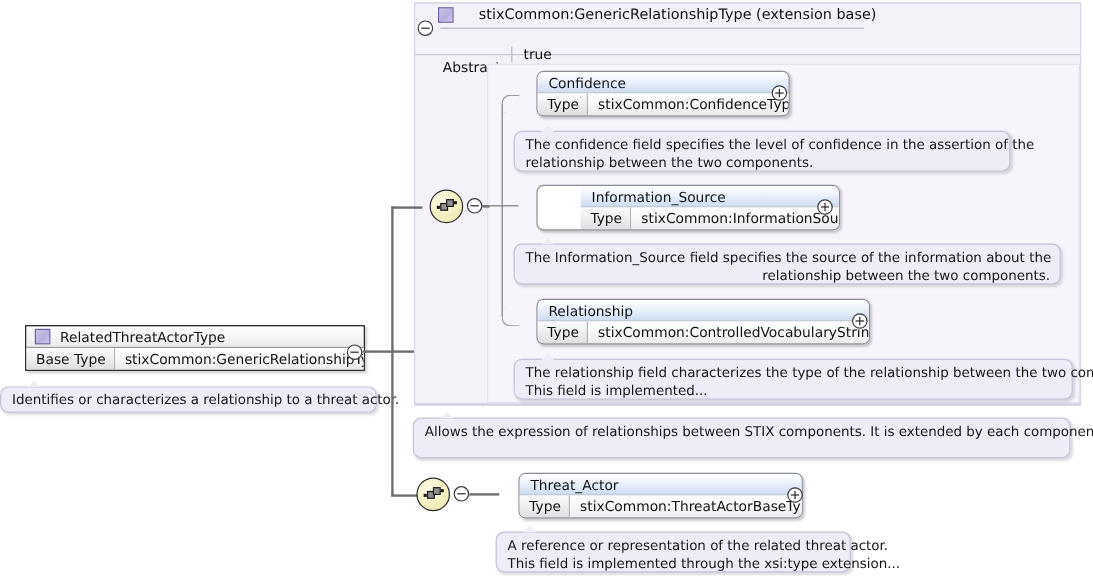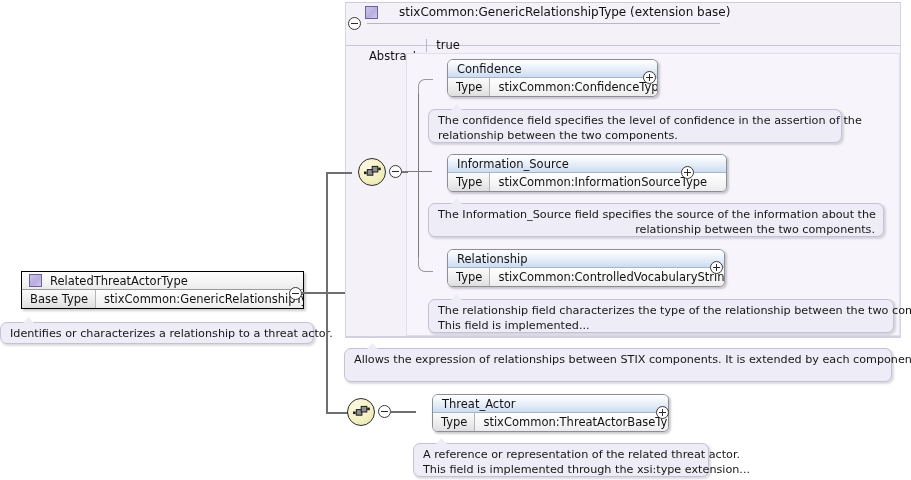--- a/index.html
+++ b/index.html
@@ -342,21 +342,21 @@
     <span class="elem-val">stixCommon:ConfidenceType</span>
   </div>
 </div>
 <div class="toggle plus" style="left:643px; top:71px;"></div>
 
 <div class="note" style="left:428px; top:109px; width:414px; height:34px;">
   <div class="note-line">The confidence field specifies the level of confidence in the assertion of the</div>
   <div class="note-line">relationship between the two components.</div>
 </div>
 
-<div class="elem" style="left:431px; top:154px; width:280px;">
+<div class="elem" style="left:431px; top:154px; width:253px;padding-left:36px;">
   <div class="elem-name">Information_Source</div>
   <div class="elem-row">
     <span class="elem-key">Type</span>
     <span class="elem-val">stixCommon:InformationSourceType</span>
   </div>
 </div>
 <div class="toggle plus" style="left:681px; top:166px;"></div>
 
 <div class="note" style="left:428px; top:203px; width:456px; height:34px;text-align:right;">
   <div class="note-line">The Information_Source field specifies the source of the information about the</div>

